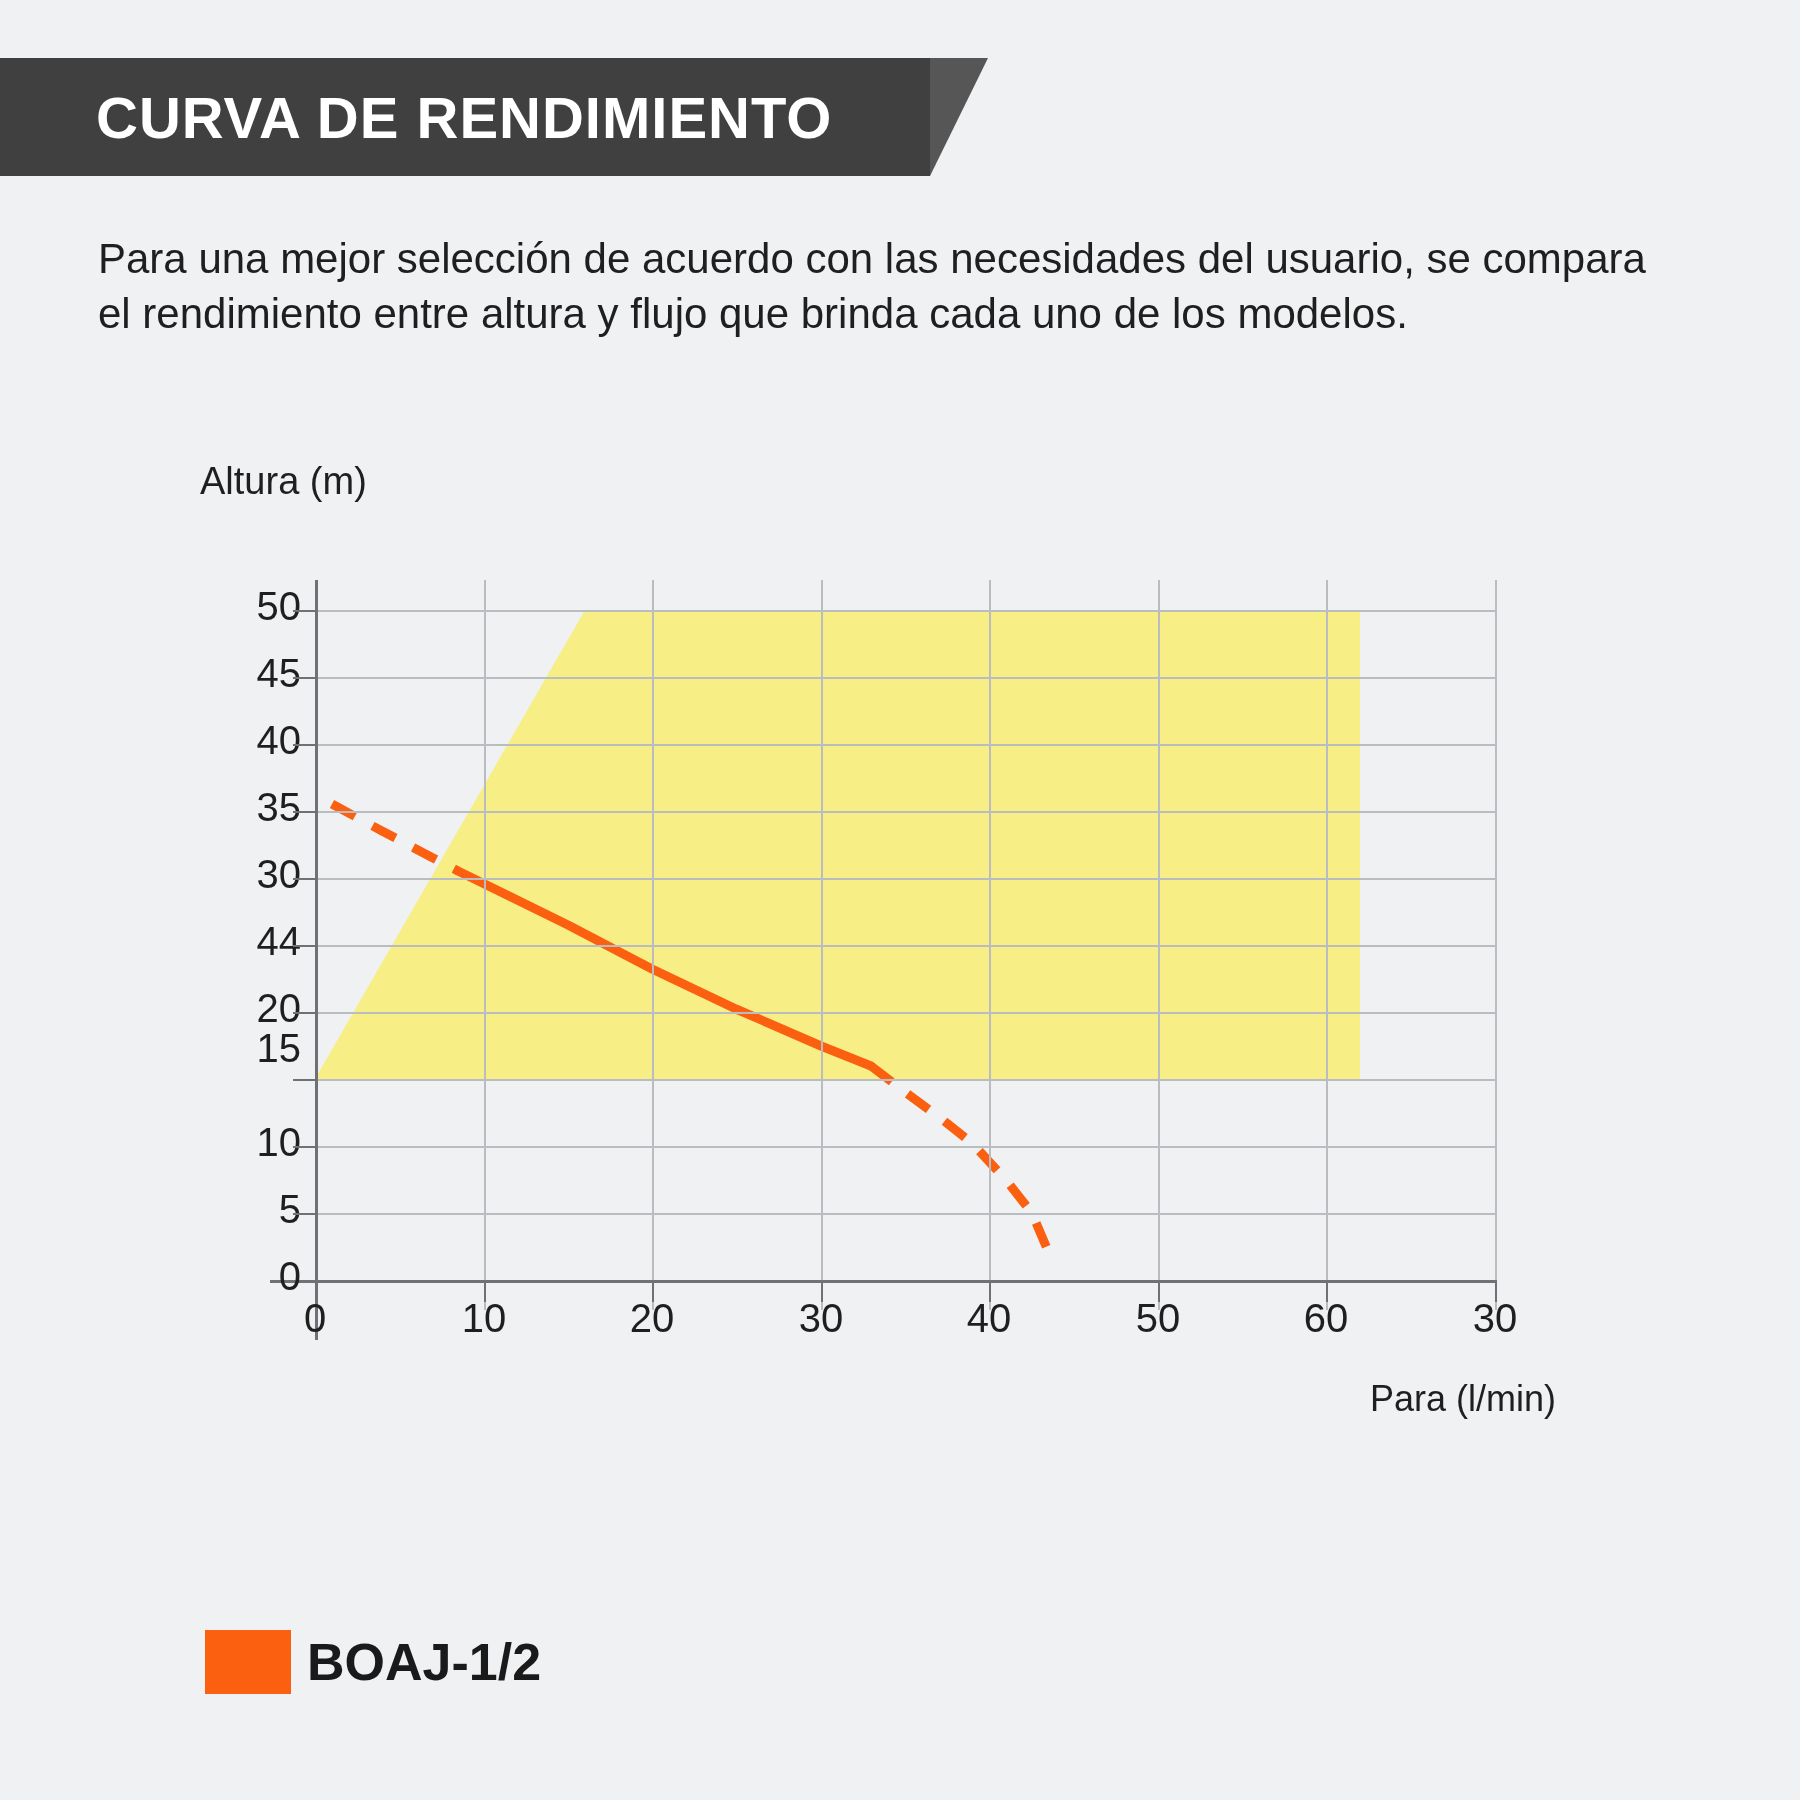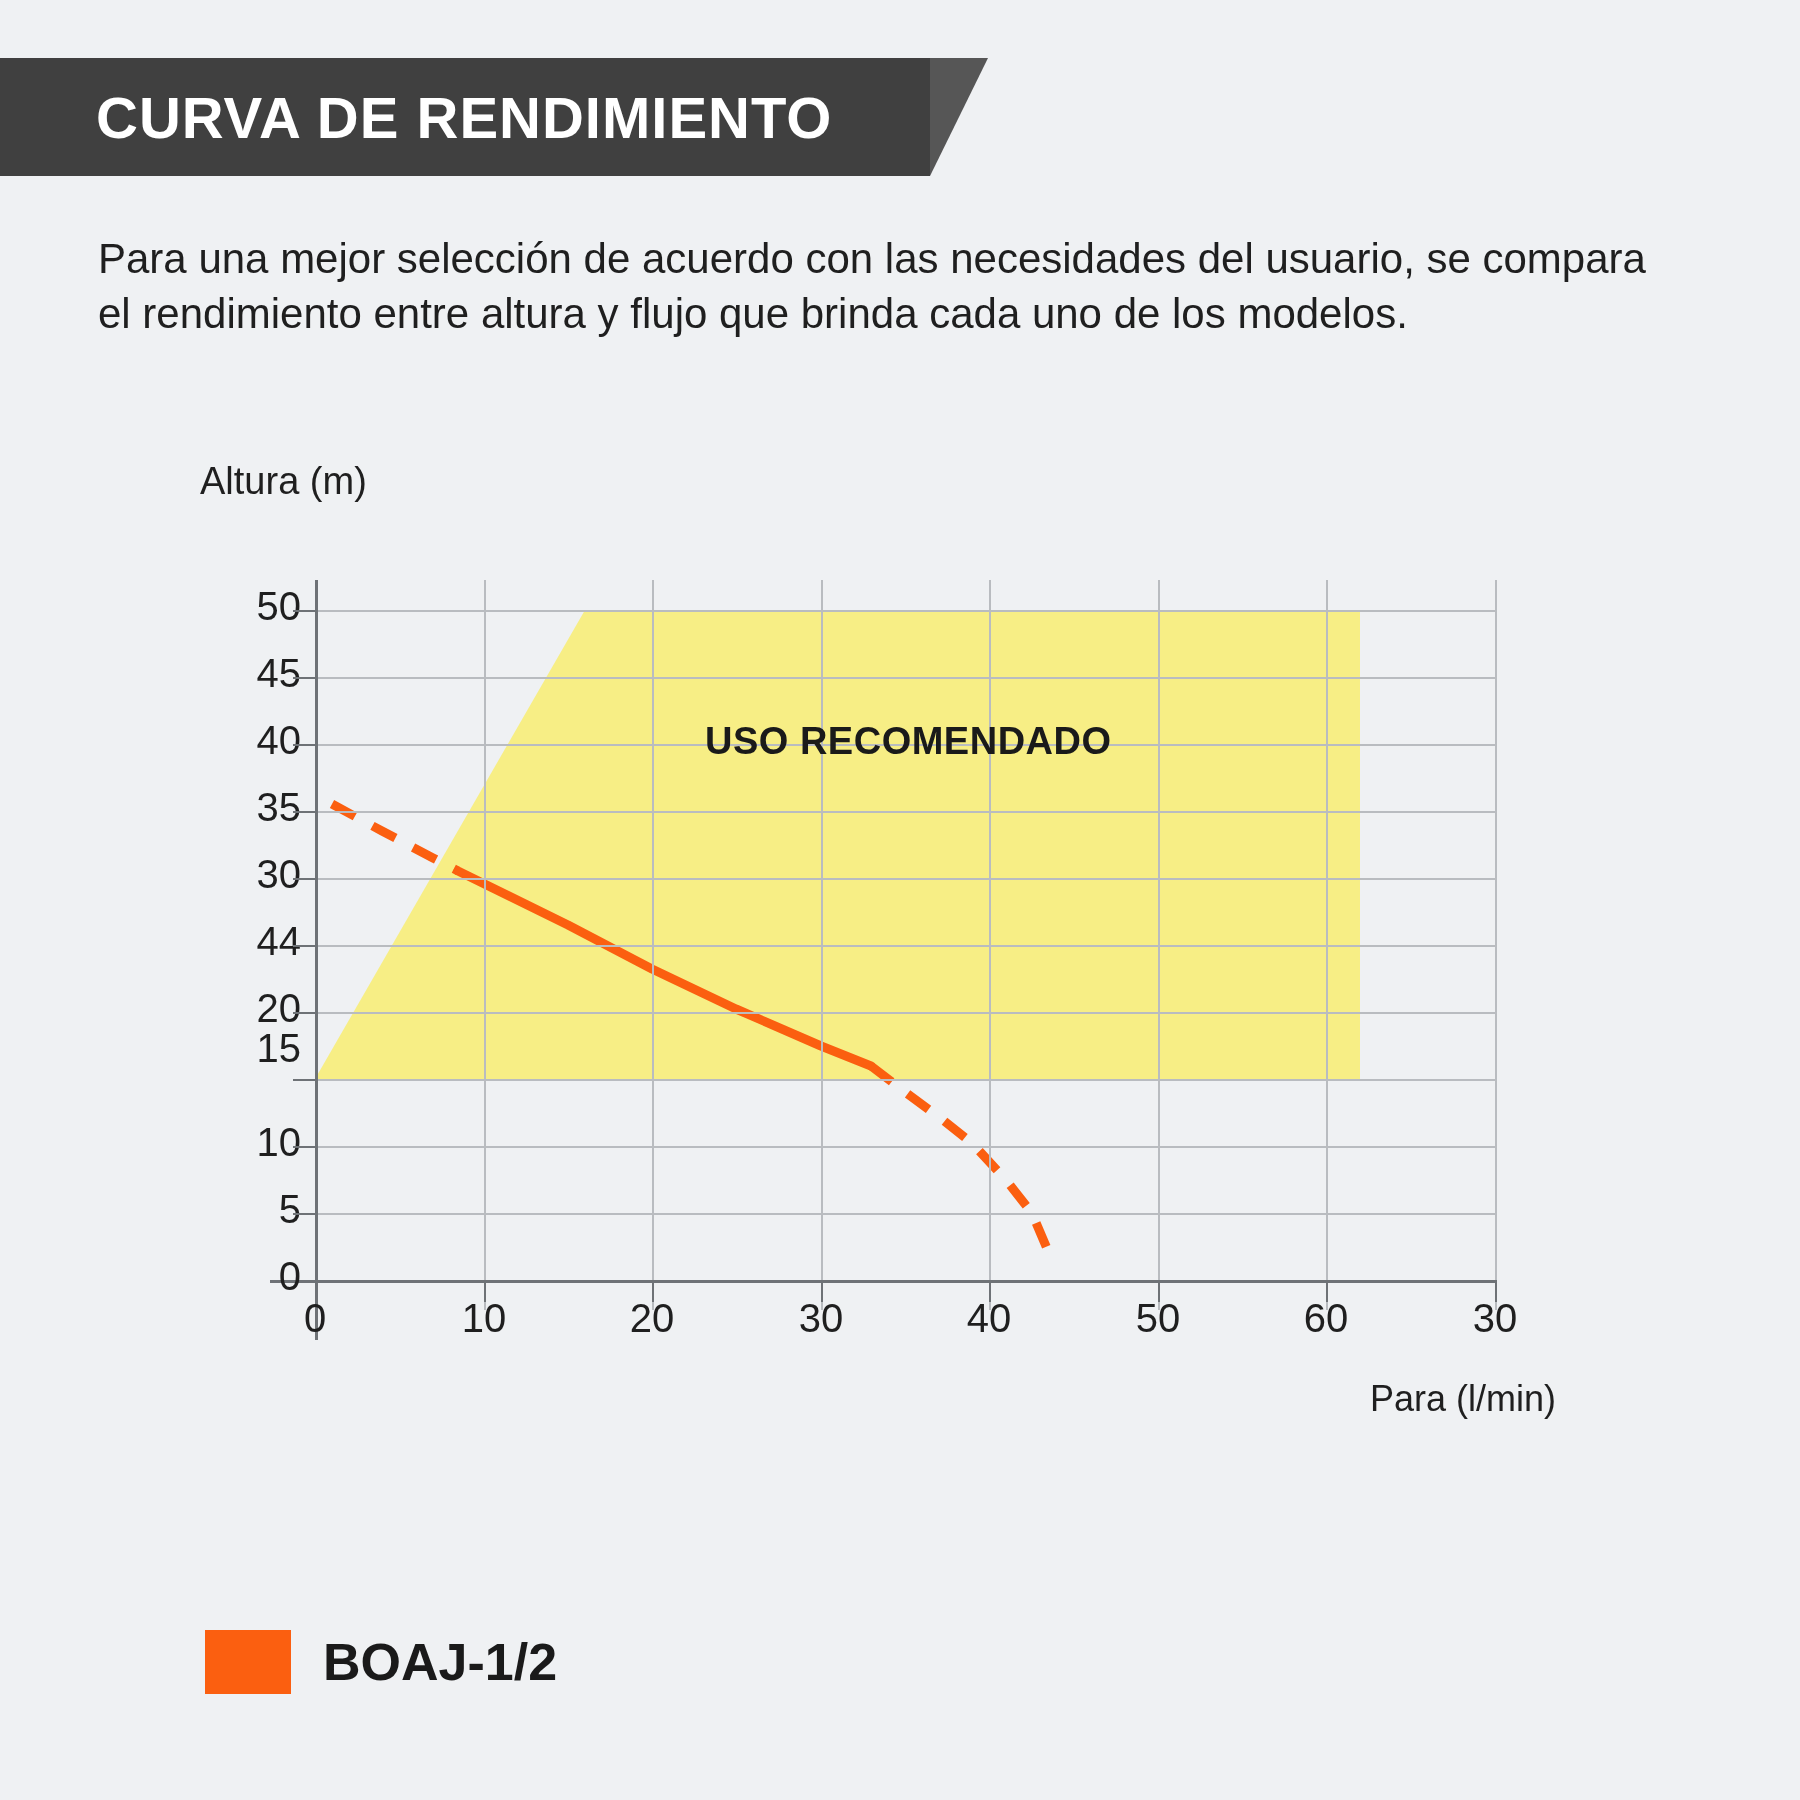--- a/index.html
+++ b/index.html
@@ -166,21 +166,21 @@
     top: 1630px;
     display: flex;
     align-items: center;
   }
   .legend-swatch {
     width: 86px;
     height: 64px;
     background: #fb5f10;
   }
   .legend-text {
-    margin-left: 32px;
+    margin-left: 16px;
     font-size: 52px;
     font-weight: bold;
     color: #1a1a1a;
   }
 </style>
 </head>
 <body>
 
 <div class="header-banner">
   <div class="header-title">CURVA DE RENDIMIENTO</div>
@@ -222,21 +222,20 @@
     <div class="gridline-h" style="top:298px"></div>
     <div class="gridline-h" style="top:365px"></div>
     <div class="gridline-h" style="top:432px"></div>
     <div class="gridline-h" style="top:499px"></div>
     <div class="gridline-h" style="top:566px"></div>
     <div class="gridline-h" style="top:633px"></div>
 
     <div class="axis-line-y"></div>
     <div class="axis-line-x"></div>
 
-    <div class="band-label" style="left:390px; top:140px;">USO RECOMENDADO</div>
 
     <div class="tick-y" style="top:30px">50</div>
     <div class="tick-y" style="top:97px">45</div>
     <div class="tick-y" style="top:164px">40</div>
     <div class="tick-y" style="top:231px">35</div>
     <div class="tick-y" style="top:298px">30</div>
     <div class="tick-y" style="top:365px">44</div>
     <div class="tick-y" style="top:432px">20</div>
     <div class="tick-y" style="top:472px">15</div>
     <div class="tick-y" style="top:566px">10</div>

